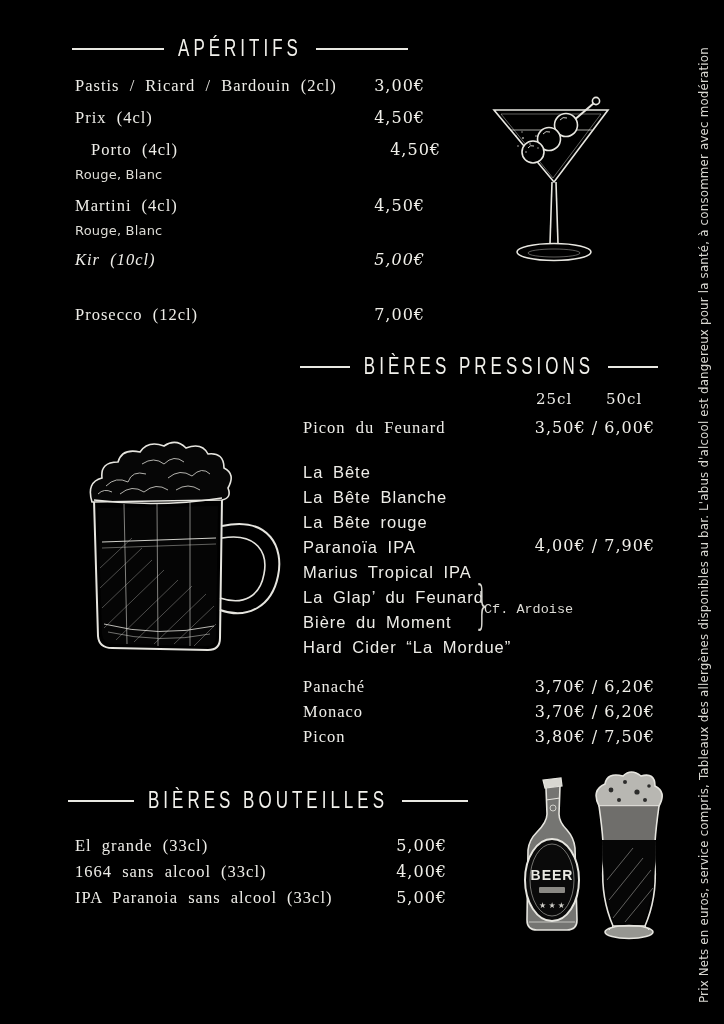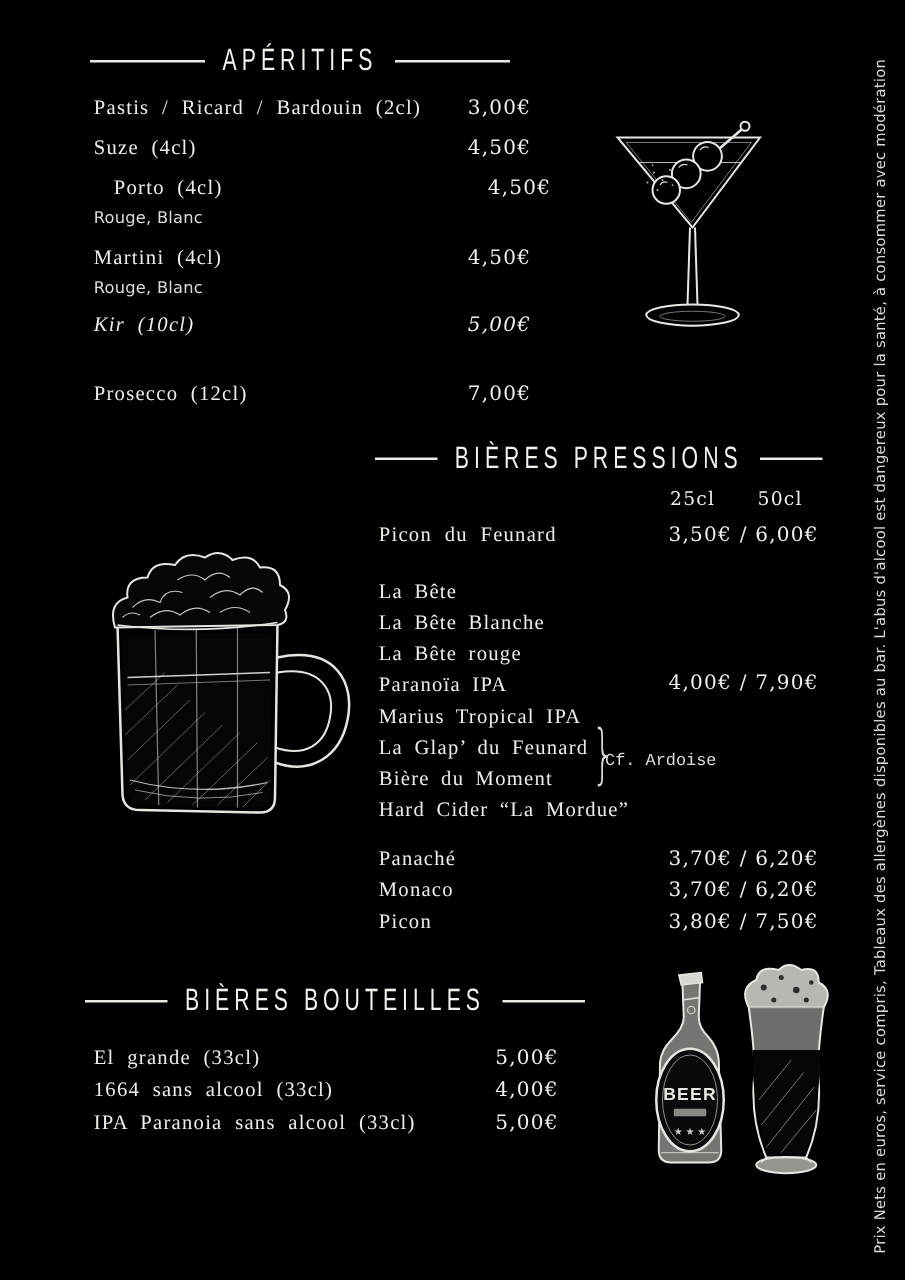--- a/index.html
+++ b/index.html
@@ -52,21 +52,21 @@
   }
   .sub{
     position:absolute;
     font-family:"DejaVu Sans", sans-serif;
     font-size:13px;
     letter-spacing:.2px;
     color:#dddcd6;
     white-space:nowrap;
   }
   .beer-line{
-    font-family:Liberation Serif, serif;
+    font-family:Liberation Sans, sans-serif;
     font-size:16.5px;
     letter-spacing:1px;
     word-spacing:4px;
     line-height:25px;
     color:#eeede8;
     white-space:nowrap;
   }
   .col-head{
     position:absolute;
     font-family:"DejaVu Serif", serif;
@@ -116,21 +116,21 @@
     <span class="sec-title">APÉRITIFS</span>
     <span class="rule"></span>
   </div>
 
   <div class="row" style="left:75px;top:76px;width:350px;">
     <span class="item-name">Pastis / Ricard / Bardouin (2cl)</span>
     <span class="item-price">3,00€</span>
   </div>
 
   <div class="row" style="left:75px;top:108px;width:350px;">
-    <span class="item-name">Suze (4cl)</span>
+    <span class="item-name">Prix (4cl)</span>
     <span class="item-price">4,50€</span>
   </div>
 
   <div class="row" style="left:75px;top:140px;width:350px;margin-left:16px;">
     <span class="item-name">Porto (4cl)</span>
     <span class="item-price">4,50€</span>
   </div>
   <div class="sub" style="left:75px;top:167px;">Rouge, Blanc</div>
 
   <div class="row" style="left:75px;top:196px;width:350px;">

